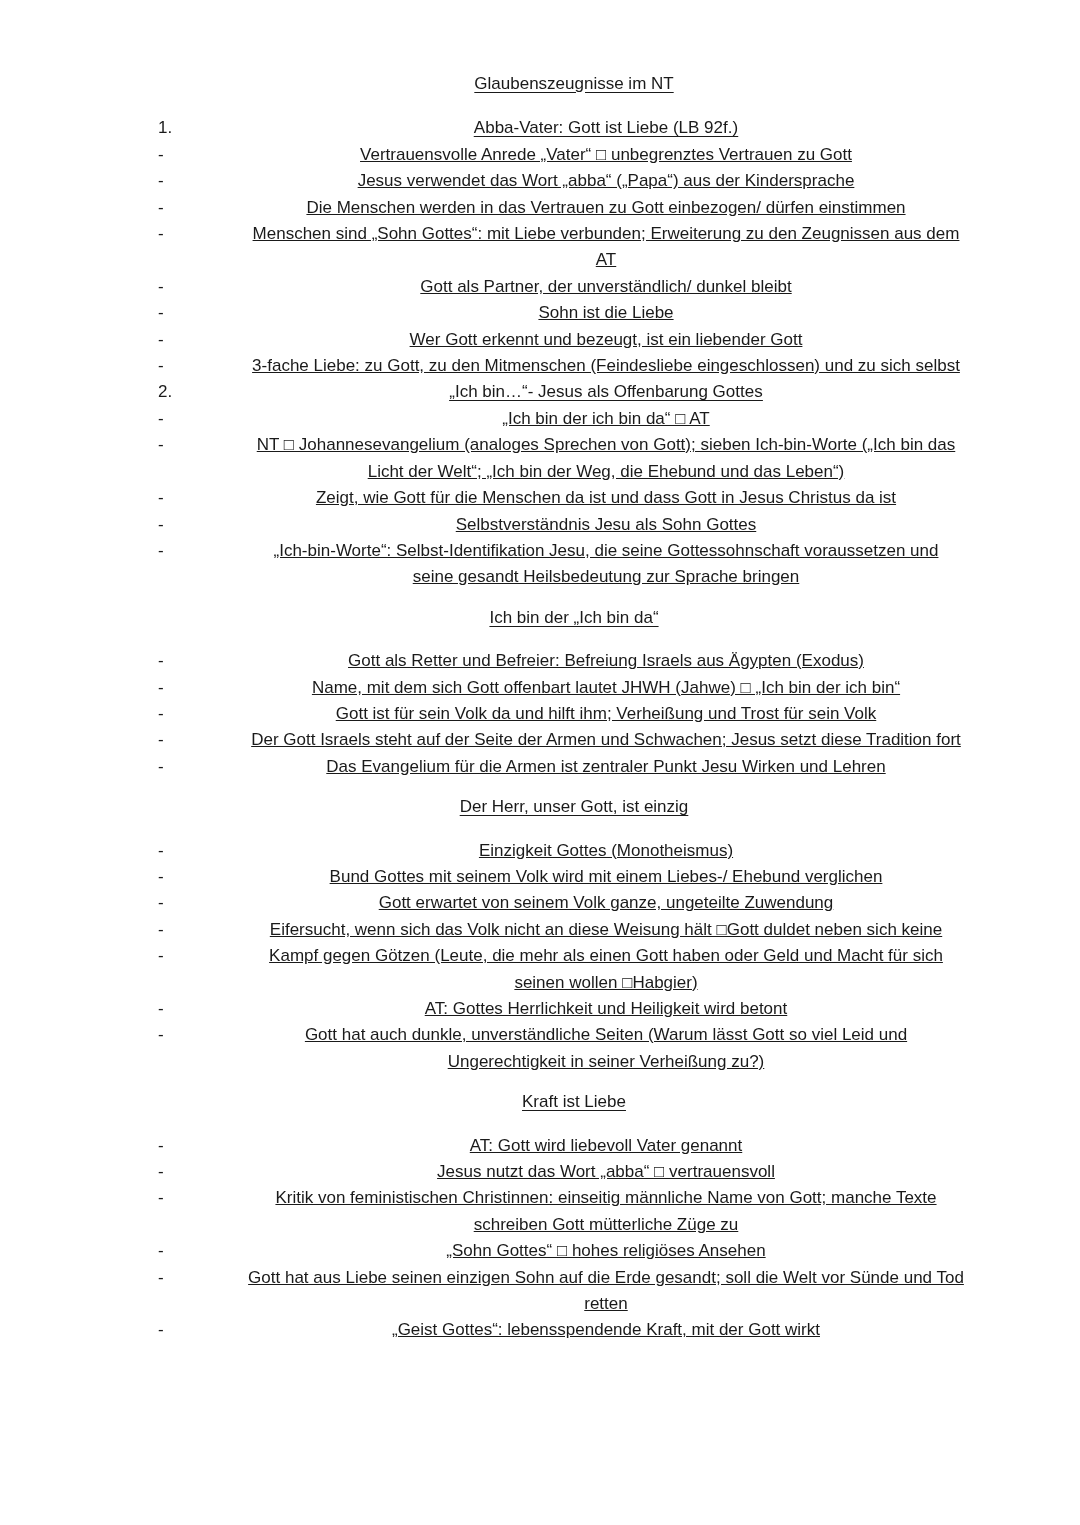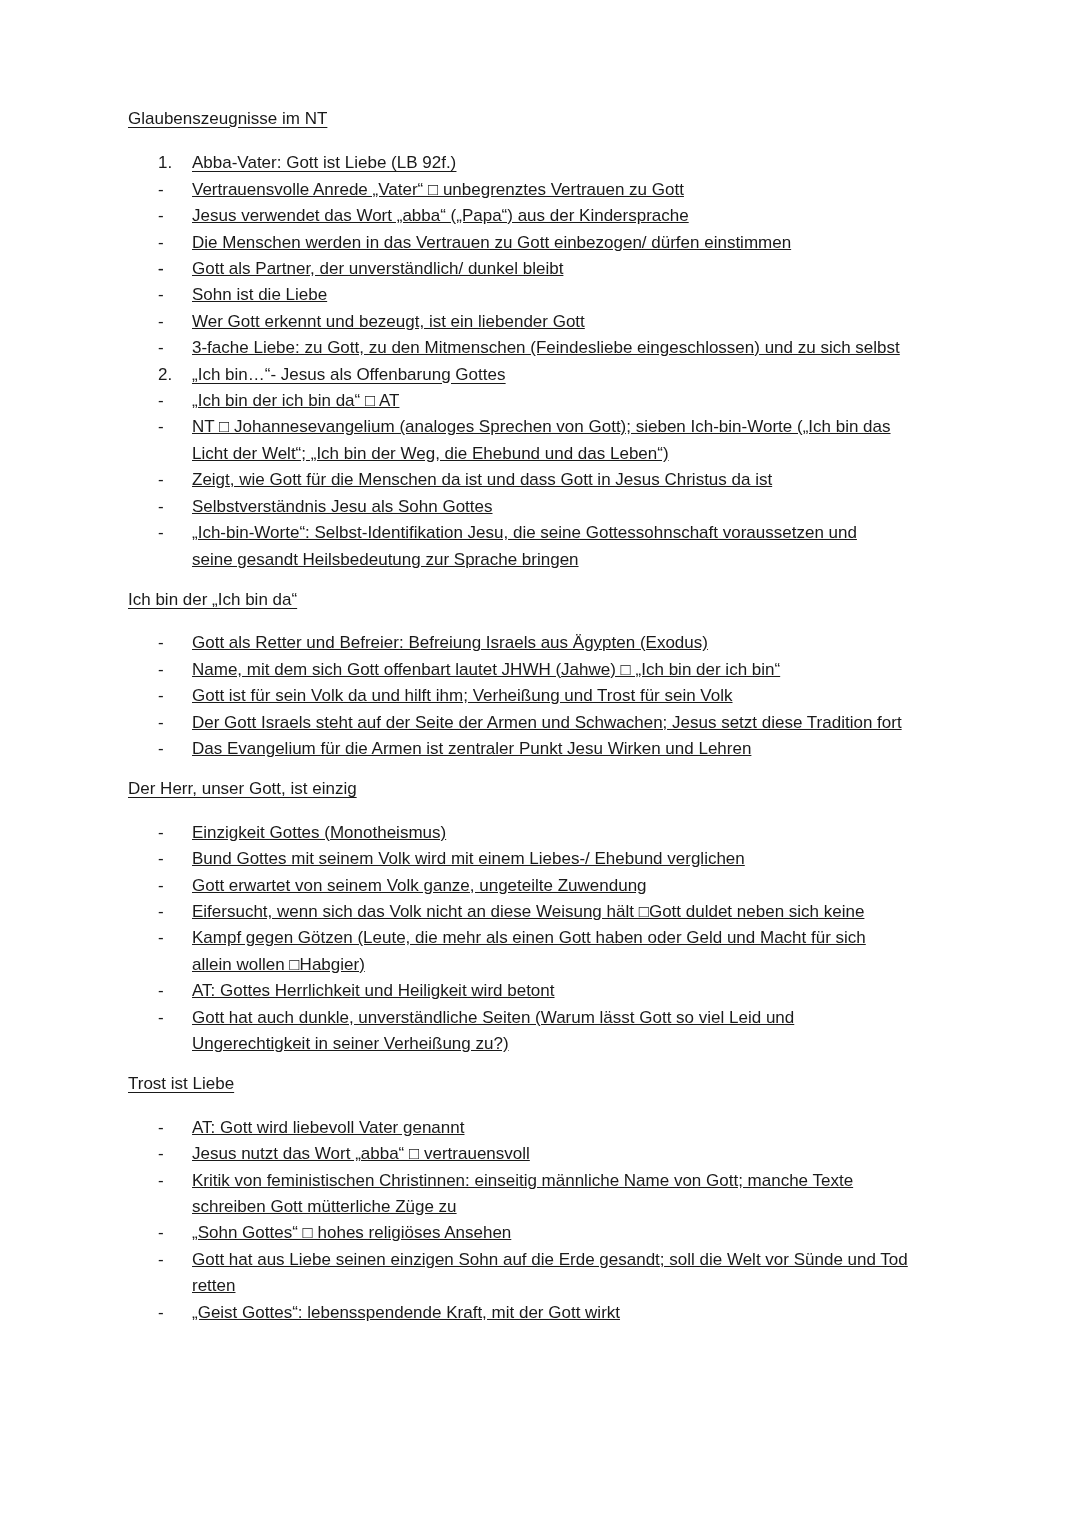--- a/index.html
+++ b/index.html
@@ -13,22 +13,23 @@
     overflow: hidden;
     font-family: "Liberation Sans", "DejaVu Sans", sans-serif;
     font-size: 17px;
     line-height: 26.4px;
     color: #1a1a1a;
   }
   .page {
     box-sizing: border-box;
     width: 1080px;
     height: 1525px;
-    padding: 106px 60px 0 128px;
+    padding: 71px 60px 0 128px;
     background: #ffffff;
+    text-align: center;
   }
   .heading {
     margin: 14px 0 17px 0;
   }
   .heading.first {
     margin-top: 0;
     margin-bottom: 18px;
   }
   .hline {
     text-decoration: underline;
@@ -56,21 +57,21 @@
 <body>
 
 <div class="page">
   <div id="content">
       <section>
         <div class="heading first"><span class="hline">Glaubenszeugnisse im NT</span></div>
         <div class="item"><span class="marker">1.</span><span class="text underline"><span class="line">Abba-Vater: Gott ist Liebe (LB 92f.)</span></span></div>
         <div class="item"><span class="marker">-</span><span class="text"><span class="line">Vertrauensvolle Anrede „Vater“ □ unbegrenztes Vertrauen zu Gott</span></span></div>
         <div class="item"><span class="marker">-</span><span class="text"><span class="line">Jesus verwendet das Wort „abba“ („Papa“) aus der Kindersprache</span></span></div>
         <div class="item"><span class="marker">-</span><span class="text"><span class="line">Die Menschen werden in das Vertrauen zu Gott einbezogen/ dürfen einstimmen</span></span></div>
-        <div class="item"><span class="marker">-</span><span class="text"></span></div>
+        <div class="item"><span class="marker">-</span><span class="text"><span class="line">Menschen sind „Sohn Gottes“: mit Liebe verbunden; Erweiterung zu den Zeugnissen aus dem</span><span class="line">AT</span></span></div>
         <div class="item"><span class="marker">-</span><span class="text"><span class="line">Gott als Partner, der unverständlich/ dunkel bleibt</span></span></div>
         <div class="item"><span class="marker">-</span><span class="text"><span class="line">Sohn ist die Liebe</span></span></div>
         <div class="item"><span class="marker">-</span><span class="text"><span class="line">Wer Gott erkennt und bezeugt, ist ein liebender Gott</span></span></div>
         <div class="item"><span class="marker">-</span><span class="text"><span class="line">3-fache Liebe: zu Gott, zu den Mitmenschen (Feindesliebe eingeschlossen) und zu sich selbst</span></span></div>
         <div class="item"><span class="marker">2.</span><span class="text underline"><span class="line">„Ich bin…“- Jesus als Offenbarung Gottes</span></span></div>
         <div class="item"><span class="marker">-</span><span class="text"><span class="line">„Ich bin der ich bin da“ □ AT</span></span></div>
         <div class="item"><span class="marker">-</span><span class="text"><span class="line">NT □ Johannesevangelium (analoges Sprechen von Gott); sieben Ich-bin-Worte („Ich bin das</span><span class="line">Licht der Welt“; „Ich bin der Weg, die Ehebund und das Leben“)</span></span></div>
         <div class="item"><span class="marker">-</span><span class="text"><span class="line">Zeigt, wie Gott für die Menschen da ist und dass Gott in Jesus Christus da ist</span></span></div>
         <div class="item"><span class="marker">-</span><span class="text"><span class="line">Selbstverständnis Jesu als Sohn Gottes</span></span></div>
         <div class="item"><span class="marker">-</span><span class="text"><span class="line">„Ich-bin-Worte“: Selbst-Identifikation Jesu, die seine Gottessohnschaft voraussetzen und</span><span class="line">seine gesandt Heilsbedeutung zur Sprache bringen</span></span></div>
@@ -82,26 +83,26 @@
         <div class="item"><span class="marker">-</span><span class="text"><span class="line">Gott ist für sein Volk da und hilft ihm; Verheißung und Trost für sein Volk</span></span></div>
         <div class="item"><span class="marker">-</span><span class="text"><span class="line">Der Gott Israels steht auf der Seite der Armen und Schwachen; Jesus setzt diese Tradition fort</span></span></div>
         <div class="item"><span class="marker">-</span><span class="text"><span class="line">Das Evangelium für die Armen ist zentraler Punkt Jesu Wirken und Lehren</span></span></div>
       </section>
       <section>
         <div class="heading"><span class="hline">Der Herr, unser Gott, ist einzig</span></div>
         <div class="item"><span class="marker">-</span><span class="text"><span class="line">Einzigkeit Gottes (Monotheismus)</span></span></div>
         <div class="item"><span class="marker">-</span><span class="text"><span class="line">Bund Gottes mit seinem Volk wird mit einem Liebes-/ Ehebund verglichen</span></span></div>
         <div class="item"><span class="marker">-</span><span class="text"><span class="line">Gott erwartet von seinem Volk ganze, ungeteilte Zuwendung</span></span></div>
         <div class="item"><span class="marker">-</span><span class="text"><span class="line">Eifersucht, wenn sich das Volk nicht an diese Weisung hält □Gott duldet neben sich keine</span></span></div>
-        <div class="item"><span class="marker">-</span><span class="text"><span class="line">Kampf gegen Götzen (Leute, die mehr als einen Gott haben oder Geld und Macht für sich</span><span class="line">allein wollen □Habgier)</span></span></div>
+        <div class="item"><span class="marker">-</span><span class="text"><span class="line">Kampf gegen Götzen (Leute, die mehr als einen Gott haben oder Geld und Macht für sich</span><span class="line">seinen wollen □Habgier)</span></span></div>
         <div class="item"><span class="marker">-</span><span class="text"><span class="line">AT: Gottes Herrlichkeit und Heiligkeit wird betont</span></span></div>
         <div class="item"><span class="marker">-</span><span class="text"><span class="line">Gott hat auch dunkle, unverständliche Seiten (Warum lässt Gott so viel Leid und</span><span class="line">Ungerechtigkeit in seiner Verheißung zu?)</span></span></div>
       </section>
       <section>
-        <div class="heading"><span class="hline">Trost ist Liebe</span></div>
+        <div class="heading"><span class="hline">Kraft ist Liebe</span></div>
         <div class="item"><span class="marker">-</span><span class="text"><span class="line">AT: Gott wird liebevoll Vater genannt</span></span></div>
         <div class="item"><span class="marker">-</span><span class="text"><span class="line">Jesus nutzt das Wort „abba“ □ vertrauensvoll</span></span></div>
         <div class="item"><span class="marker">-</span><span class="text"><span class="line">Kritik von feministischen Christinnen: einseitig männliche Name von Gott; manche Texte</span><span class="line">schreiben Gott mütterliche Züge zu</span></span></div>
         <div class="item"><span class="marker">-</span><span class="text"><span class="line">„Sohn Gottes“ □ hohes religiöses Ansehen</span></span></div>
         <div class="item"><span class="marker">-</span><span class="text"><span class="line">Gott hat aus Liebe seinen einzigen Sohn auf die Erde gesandt; soll die Welt vor Sünde und Tod</span><span class="line">retten</span></span></div>
         <div class="item"><span class="marker">-</span><span class="text"><span class="line">„Geist Gottes“: lebensspendende Kraft, mit der Gott wirkt</span></span></div>
       </section>
     </div>
 </div>
 

